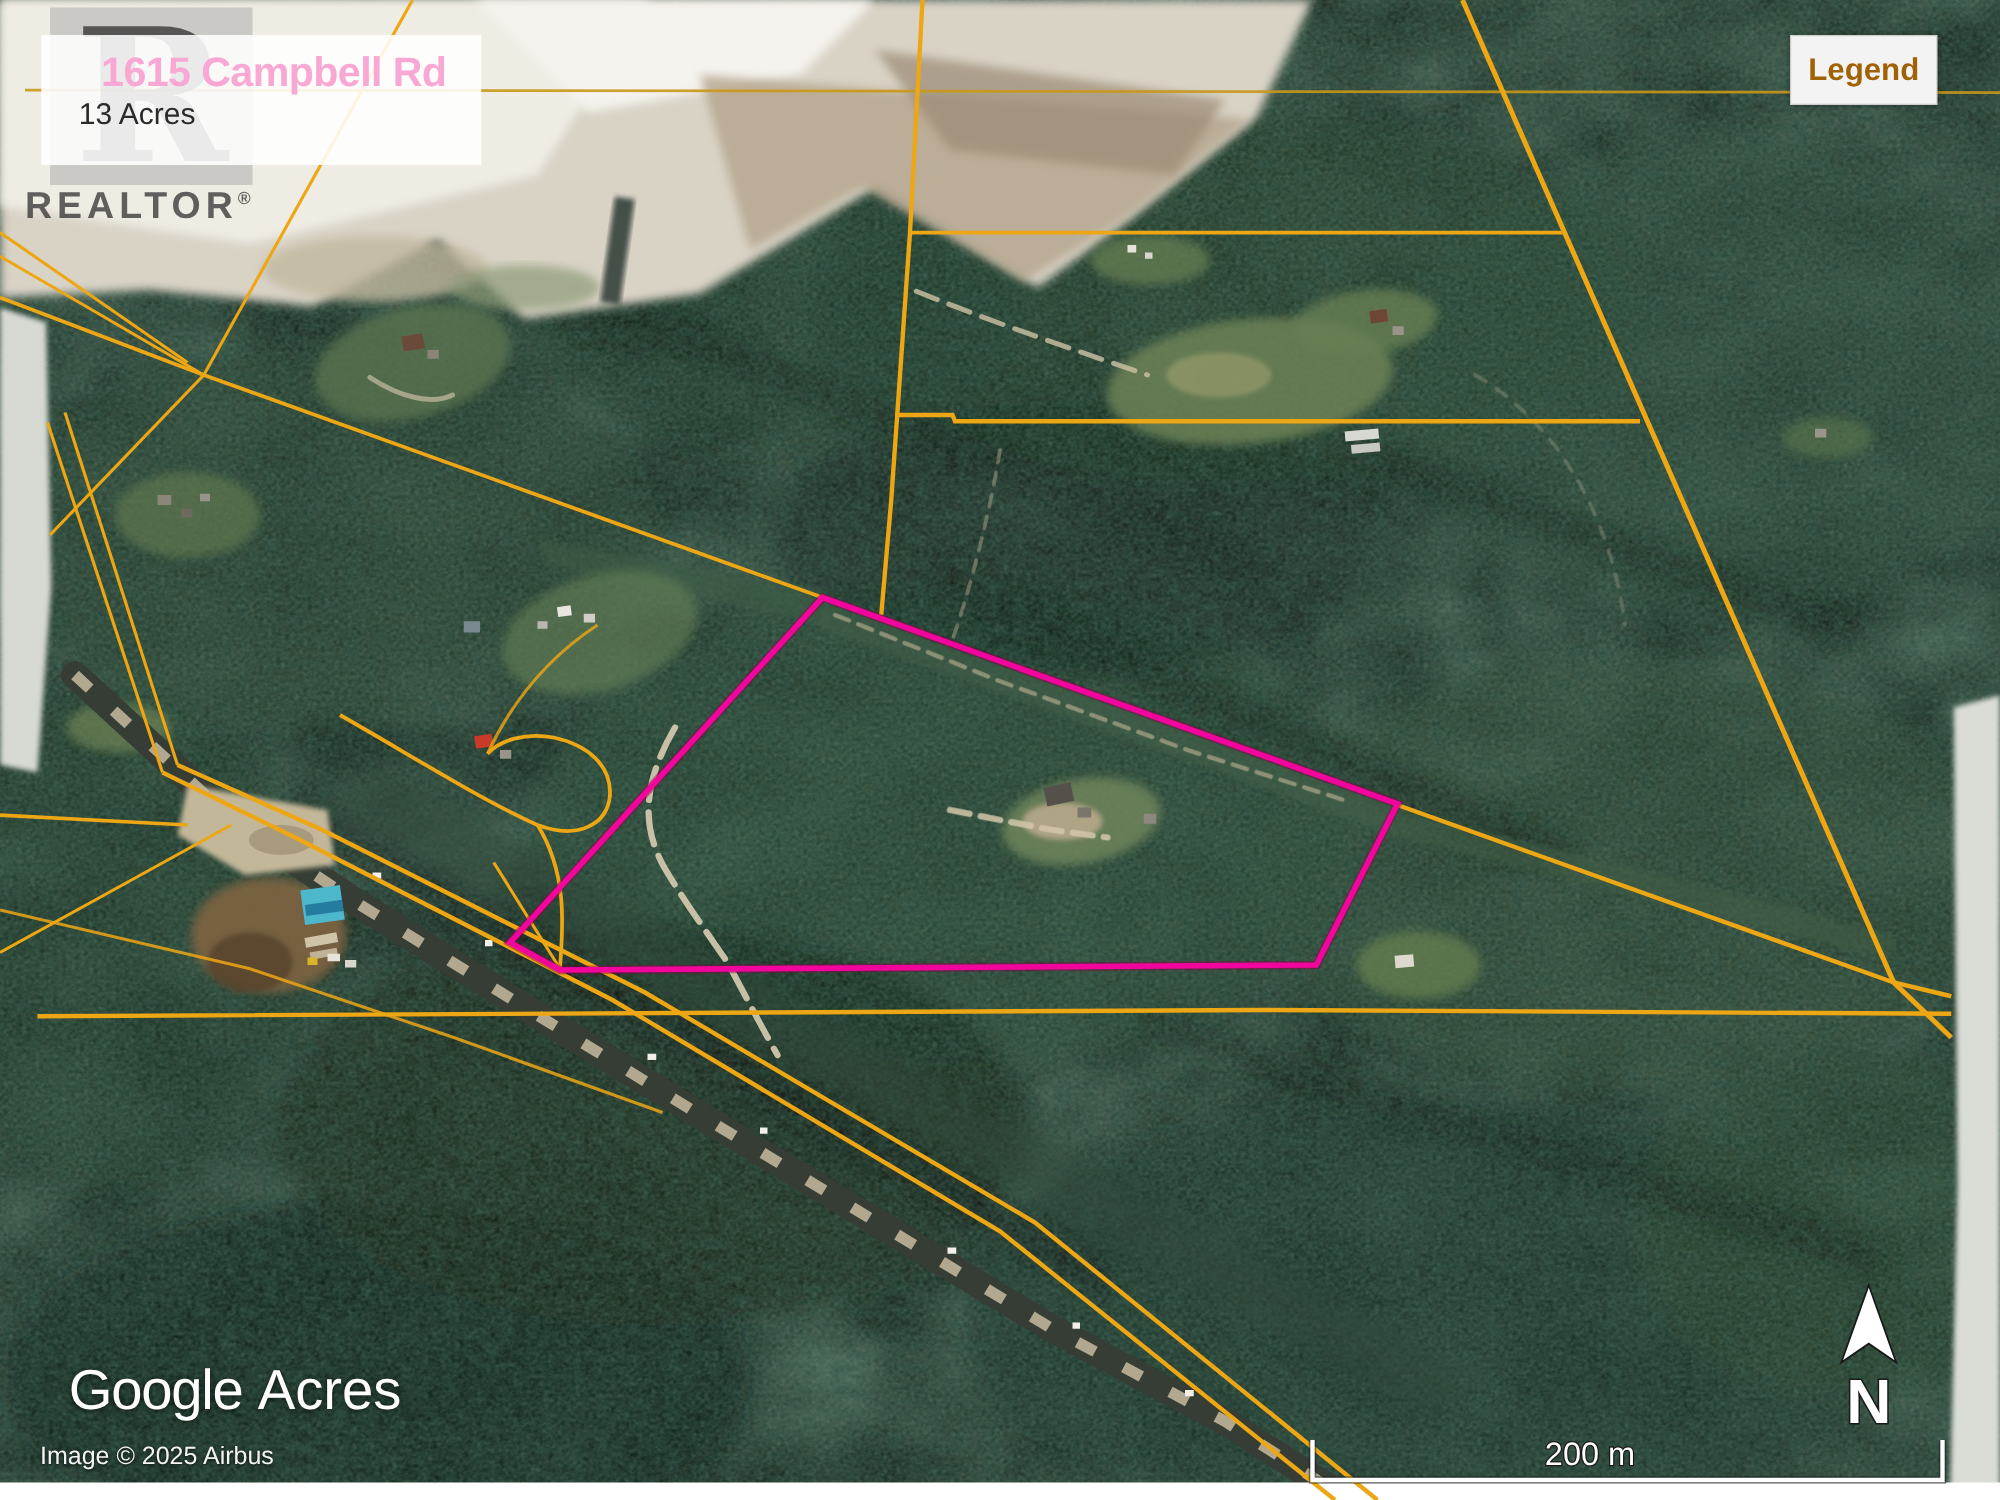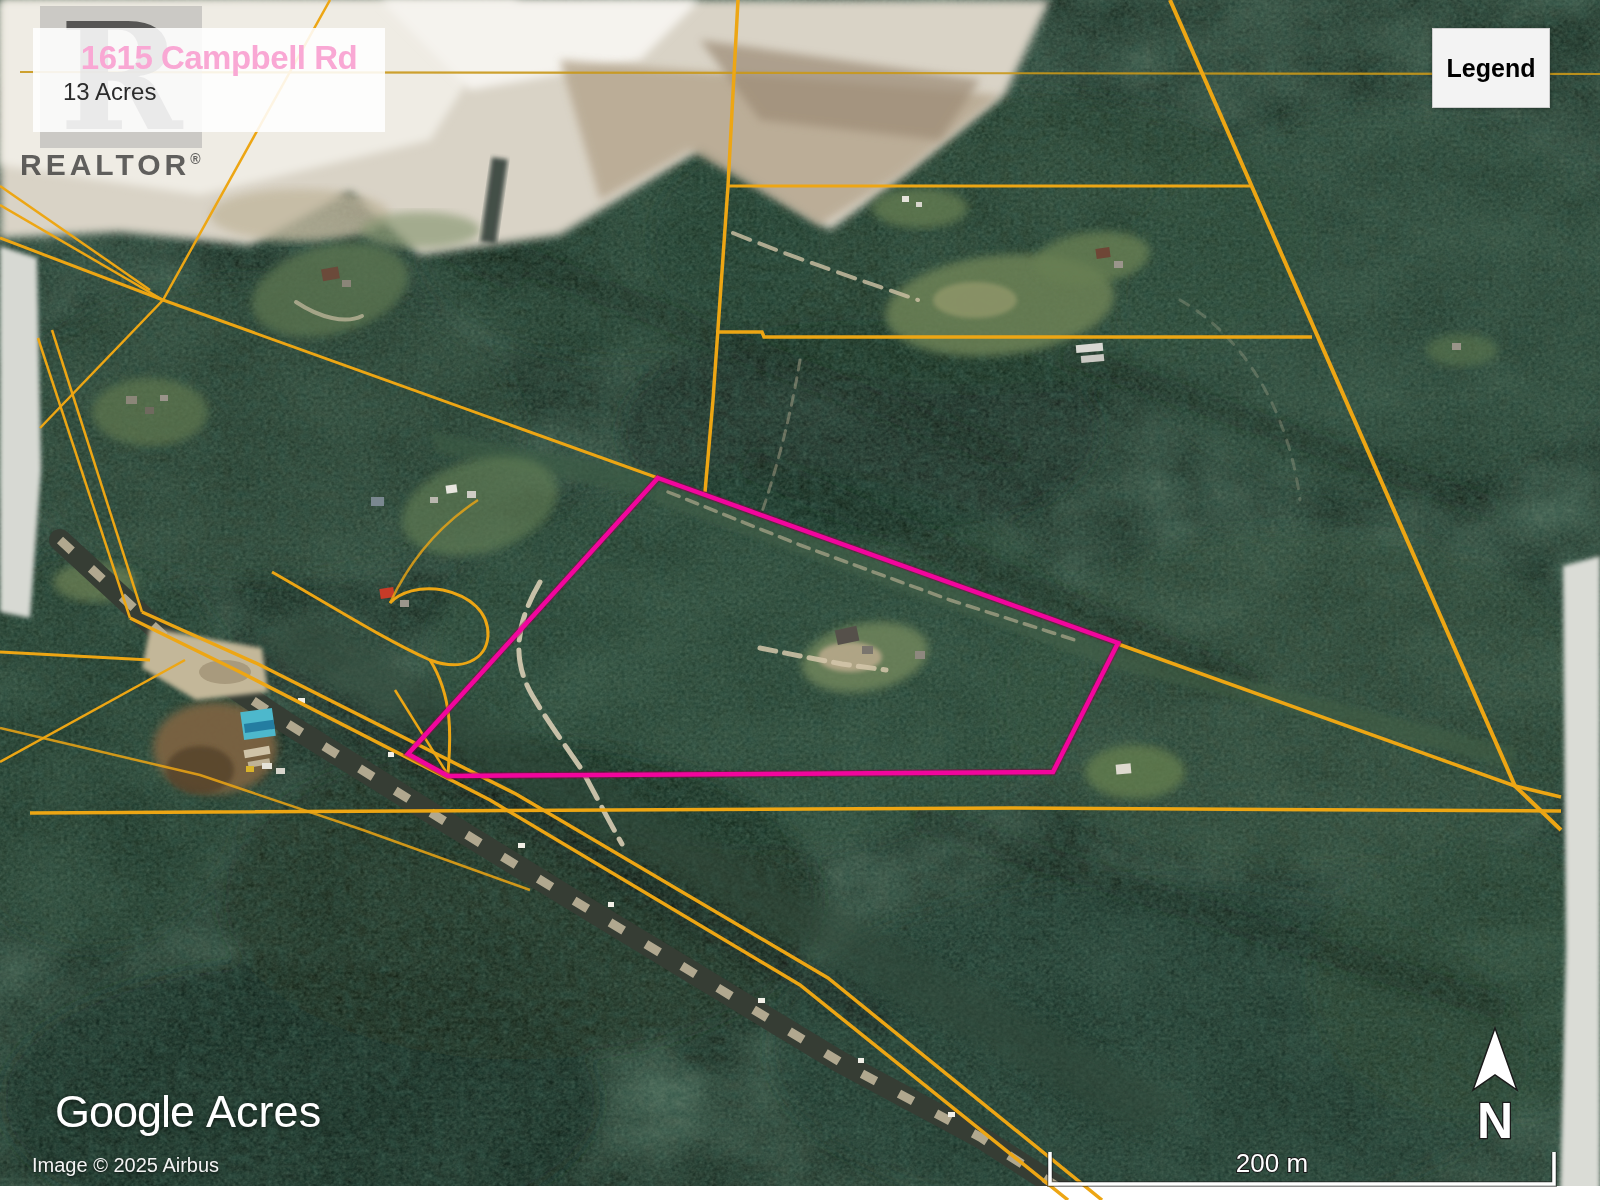--- a/index.html
+++ b/index.html
@@ -16,24 +16,24 @@
   
   .wm-block{position:absolute;left:40px;top:6px;width:162px;height:142px;
     background:rgba(150,150,150,0.40);text-align:center;}
   .wm-letter{font-family:"DejaVu Serif","Liberation Serif",serif;font-weight:bold;
     font-size:148px;line-height:142px;color:rgba(40,40,40,0.72);}
   .wm-text{position:absolute;left:0px;top:148px;font-size:30px;font-weight:bold;
     letter-spacing:4px;color:rgba(40,40,40,0.72);white-space:nowrap;margin-left:20px;}
   .wm-text sup{font-size:14px;letter-spacing:0;}
 
   
-  .legend-btn{position:absolute;left:1432px;top:28px;width:118px;height:80px;
+  .legend-btn{position:absolute;left:1432px;top:28px;width:118px;height:56px;
     background:#f3f3f3;border:1px solid rgba(0,0,0,0.15);box-sizing:border-box;
     display:flex;align-items:center;justify-content:center;
-    font-size:25px;font-weight:bold;color:#000000;box-shadow:0 1px 4px rgba(0,0,0,0.35);cursor:pointer;}
+    font-size:25px;font-weight:bold;color:#a16207;box-shadow:0 1px 4px rgba(0,0,0,0.35);cursor:pointer;}
 
   
   .ge-logo{position:absolute;left:55px;top:1086px;color:#fff;font-size:45px;
     text-shadow:0 1px 5px rgba(0,0,0,0.65);white-space:nowrap;}
   .ge-google{font-weight:400;letter-spacing:-1px;}
   .ge-earth{font-weight:300;margin-left:12px;letter-spacing:0px;}
   .credit{position:absolute;left:32px;top:1154px;color:rgba(255,255,255,0.95);
     font-size:20px;text-shadow:0 1px 3px rgba(0,0,0,0.8);}
 
   

